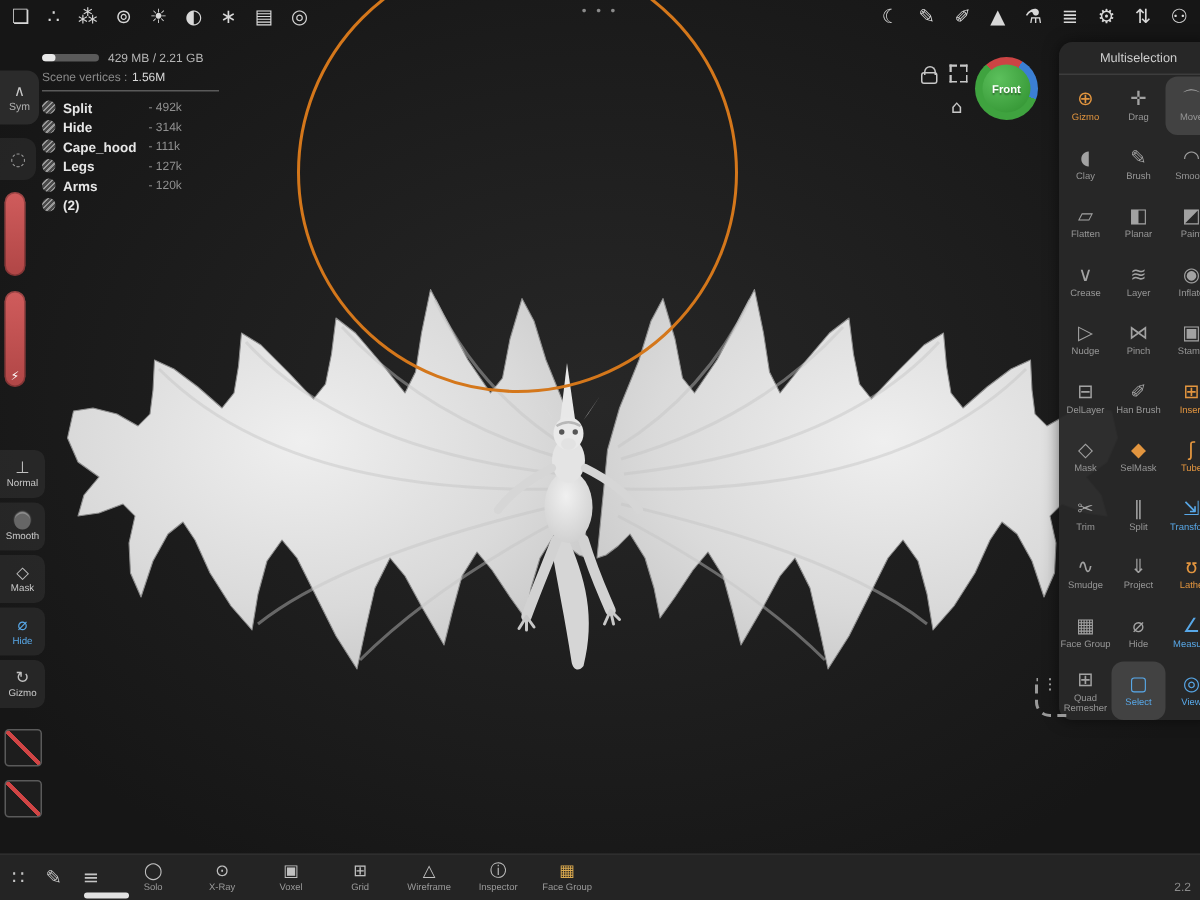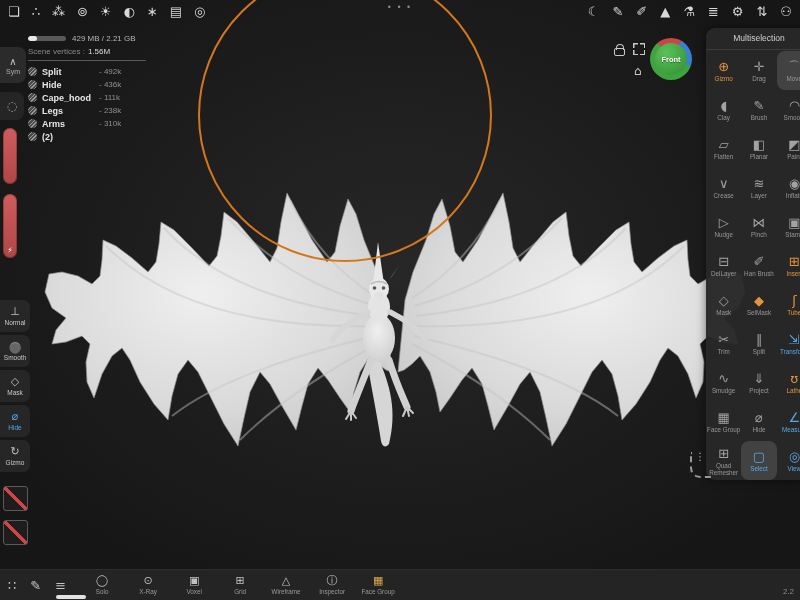--- a/index.html
+++ b/index.html
@@ -261,39 +261,39 @@
 
       <div class="scene-item">
         <span class="mesh-ico"></span>
         <span class="s-name">Split</span>
         <span class="s-count">- 492k</span>
       </div>
 
       <div class="scene-item">
         <span class="mesh-ico"></span>
         <span class="s-name">Hide</span>
-        <span class="s-count">- 436k</span>
+        <span class="s-count">- 314k</span>
       </div>
 
       <div class="scene-item">
         <span class="mesh-ico"></span>
         <span class="s-name">Cape_hood</span>
         <span class="s-count">- 111k</span>
       </div>
 
       <div class="scene-item">
         <span class="mesh-ico"></span>
         <span class="s-name">Legs</span>
-        <span class="s-count">- 238k</span>
+        <span class="s-count">- 127k</span>
       </div>
 
       <div class="scene-item">
         <span class="mesh-ico"></span>
         <span class="s-name">Arms</span>
-        <span class="s-count">- 310k</span>
+        <span class="s-count">- 120k</span>
       </div>
 
       <div class="scene-item">
         <span class="mesh-ico"></span>
         <span class="s-name">(2)</span>
         <span class="s-count"></span>
       </div>
     </div>
 
   <div id="sym-tab">

